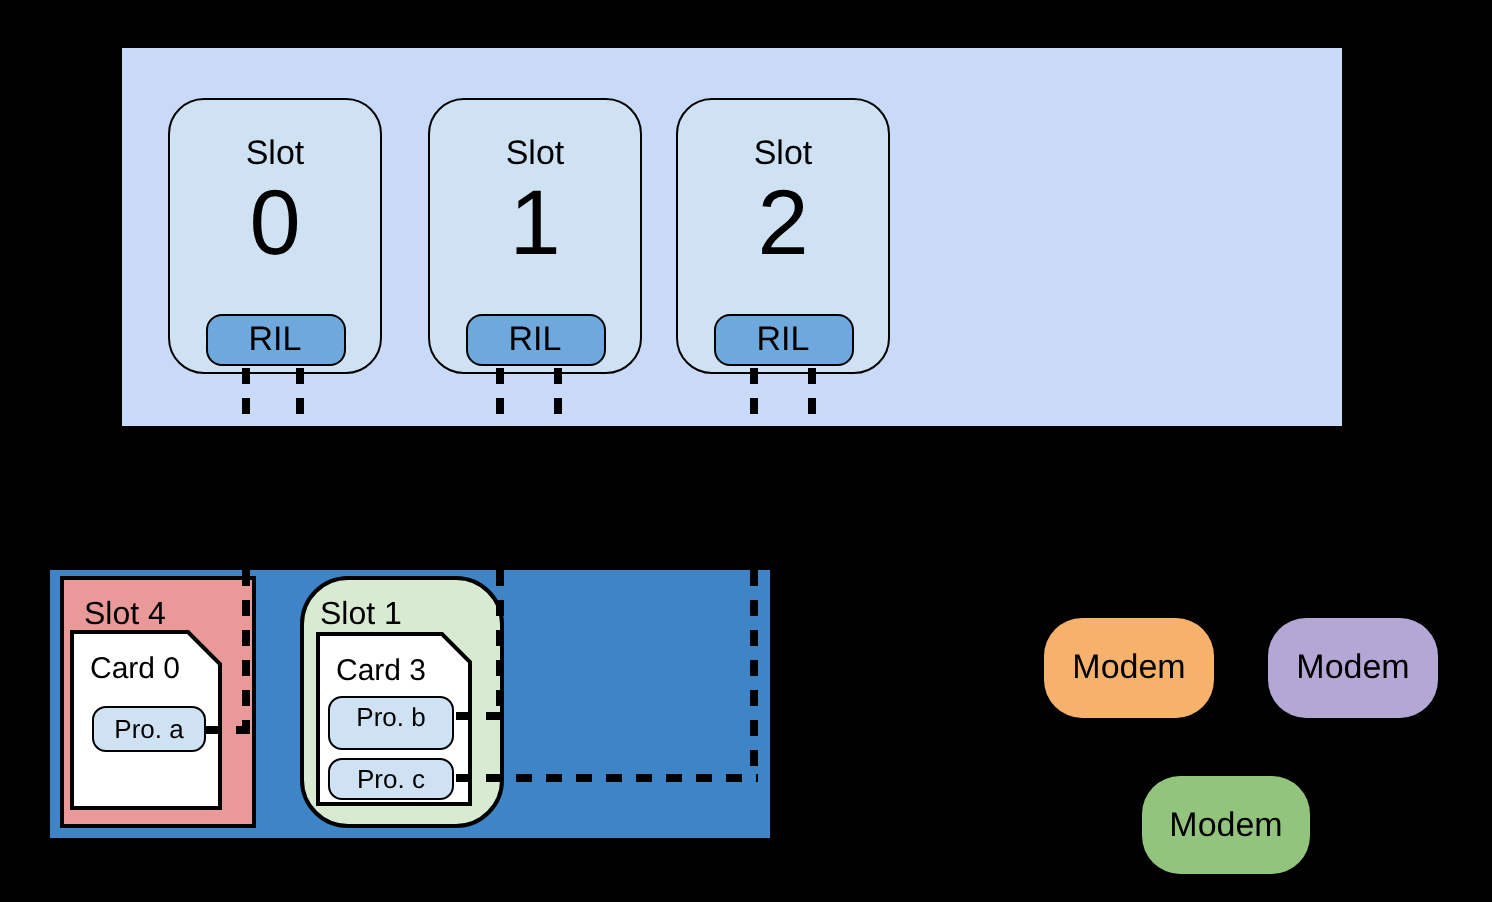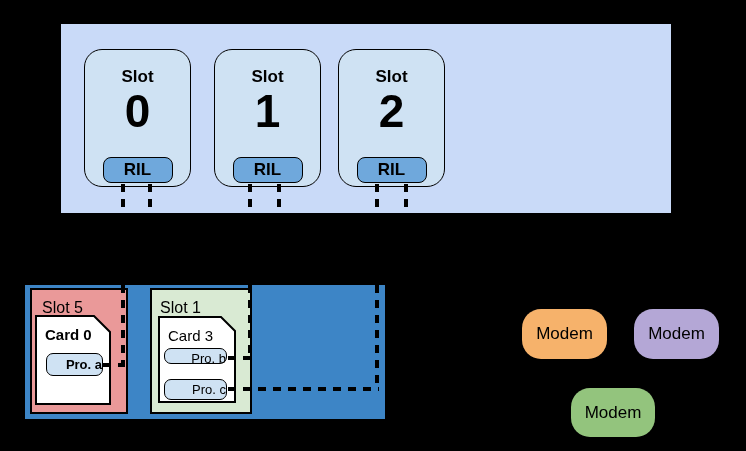--- a/index.html
+++ b/index.html
@@ -2,21 +2,21 @@
 <html><head>
 <meta charset="utf-8">
 <style>
   html,body{margin:0;padding:0;background:#000;}
   .canvas{
     position:relative;width:746px;height:451px;background:#000;overflow:hidden;
     font-family:"Liberation Sans", sans-serif;color:#000;
   }
   .box{position:absolute;box-sizing:border-box;}
   
-  .logical{left:59px;top:22px;width:614px;height:193px;border:2px solid #000;background:#c9daf8;font-weight:bold;}
+  .logical{left:59px;top:22px;width:614px;height:193px;border:2px solid #000;background:#c9daf8;}
   .lslot{position:absolute;top:25px;width:107px;height:138px;border:1.5px solid #000;border-radius:18px;
          background:#cfe2f3;text-align:center;box-sizing:border-box;}
   .lslot-title{margin-top:17px;font-size:17px;line-height:20px;}
   .lslot-number{font-size:46px;line-height:48px;}
   .ril{position:absolute;left:50%;transform:translateX(-50%);bottom:3px;width:70px;height:26px;
        border:1.5px solid #000;border-radius:8px;background:#6fa8dc;
        font-size:17px;line-height:24px;text-align:center;box-sizing:border-box;}
   .logical-label{position:absolute;left:392px;top:86px;font-size:18px;line-height:22px;white-space:nowrap;}
   
   .vdash{position:absolute;width:4px;z-index:6;
@@ -26,21 +26,21 @@
   
   .physical{left:23px;top:283px;width:364px;height:138px;border:2px solid #000;background:#3d85c6;}
   .pslot{position:absolute;top:3px;height:126px;border:2px solid #000;box-sizing:border-box;z-index:1;}
   .pslot-label{position:absolute;font-size:16px;line-height:18px;white-space:nowrap;}
   .physical-label{position:absolute;left:233px;top:58px;font-size:18px;line-height:22px;white-space:nowrap;z-index:2;}
   .sim-card{position:absolute;z-index:2;}
   .sim-card svg{position:absolute;left:0;top:0;}
   .sim-card svg path{fill:#fff;stroke:#000;stroke-width:2px;}
   .card-label{position:absolute;left:10px;top:11px;font-size:15px;line-height:17px;white-space:nowrap;}
   .profile{position:absolute;border:1.5px solid #000;border-radius:7px;background:#cfe2f3;
-           font-size:13px;text-align:right;box-sizing:border-box;z-index:3;}
+           font-size:13px;text-align:center;box-sizing:border-box;z-index:3;}
   
   .modem{position:absolute;width:85px;height:50px;border-radius:19px;
          font-size:17px;display:flex;align-items:center;justify-content:center;}
 </style>
 </head>
 <body>
 
 <div class="canvas">
 
   <div class="box logical" style="background-color: rgb(201, 218, 248);">
@@ -68,38 +68,38 @@
     <div class="vdash" style="left:87px;top:160px;height:31px;"></div>
     <div class="vdash" style="left:187px;top:160px;height:31px;"></div>
     <div class="vdash" style="left:216px;top:160px;height:31px;"></div>
     <div class="vdash" style="left:314px;top:160px;height:31px;"></div>
     <div class="vdash" style="left:343px;top:160px;height:31px;"></div>
   </div>
 
   <div class="box physical" style="background-color: rgb(61, 133, 198);">
 
     <div class="pslot" style="left: 5px; width: 98px; background-color: rgb(234, 153, 153);">
-      <span class="pslot-label" style="left:10px;top:9px;">Slot 5</span>
-      <div class="sim-card" style="left:3px;top:25px;width:76px;height:90px;font-weight:bold;">
+      <span class="pslot-label" style="left:10px;top:9px;">Slot 4</span>
+      <div class="sim-card" style="left:3px;top:25px;width:76px;height:90px;">
         <svg width="76" height="90" viewBox="0 0 76 90">
           <path d="M1,1 L59,1 L75,17 L75,89 L1,89 Z"></path>
         </svg>
         <span class="card-label">Card 0</span>
         <div class="profile" style="left: 11px; top: 38px; width: 57px; height: 23px; line-height: 21px; background-color: rgb(207, 226, 243);">Pro. a</div>
       </div>
     </div>
 
-    <div class="pslot" style="left: 125px; width: 102px; background-color: rgb(217, 234, 211);">
+    <div class="pslot" style="left: 125px; width: 102px; background-color: rgb(217, 234, 211); border-radius: 24px;">
       <span class="pslot-label" style="left:8px;top:9px;">Slot 1</span>
       <div class="sim-card" style="left:6px;top:26px;width:78px;height:87px;">
         <svg width="78" height="87" viewBox="0 0 78 87">
           <path d="M1,1 L63,1 L77,15 L77,86 L1,86 Z"></path>
         </svg>
         <span class="card-label">Card 3</span>
-        <div class="profile" style="left: 6px; top: 32px; width: 63px; height: 16px; line-height: 19px; background-color: rgb(207, 226, 243);">Pro. b</div>
+        <div class="profile" style="left: 6px; top: 32px; width: 63px; height: 27px; line-height: 19px; background-color: rgb(207, 226, 243);">Pro. b</div>
         <div class="profile" style="left: 6px; top: 63px; width: 63px; height: 21px; line-height: 19px; background-color: rgb(207, 226, 243);">Pro. c</div>
       </div>
     </div>
 
 
     <div class="vdash" style="left:96px;top:0;height:81px;"></div>
     <div class="hdash" style="left:78px;top:78px;width:22px;"></div>
     <div class="vdash" style="left:223px;top:0;height:73px;"></div>
     <div class="hdash" style="left:203px;top:71px;width:24px;"></div>
     <div class="vdash" style="left:350px;top:0;height:104px;"></div>

